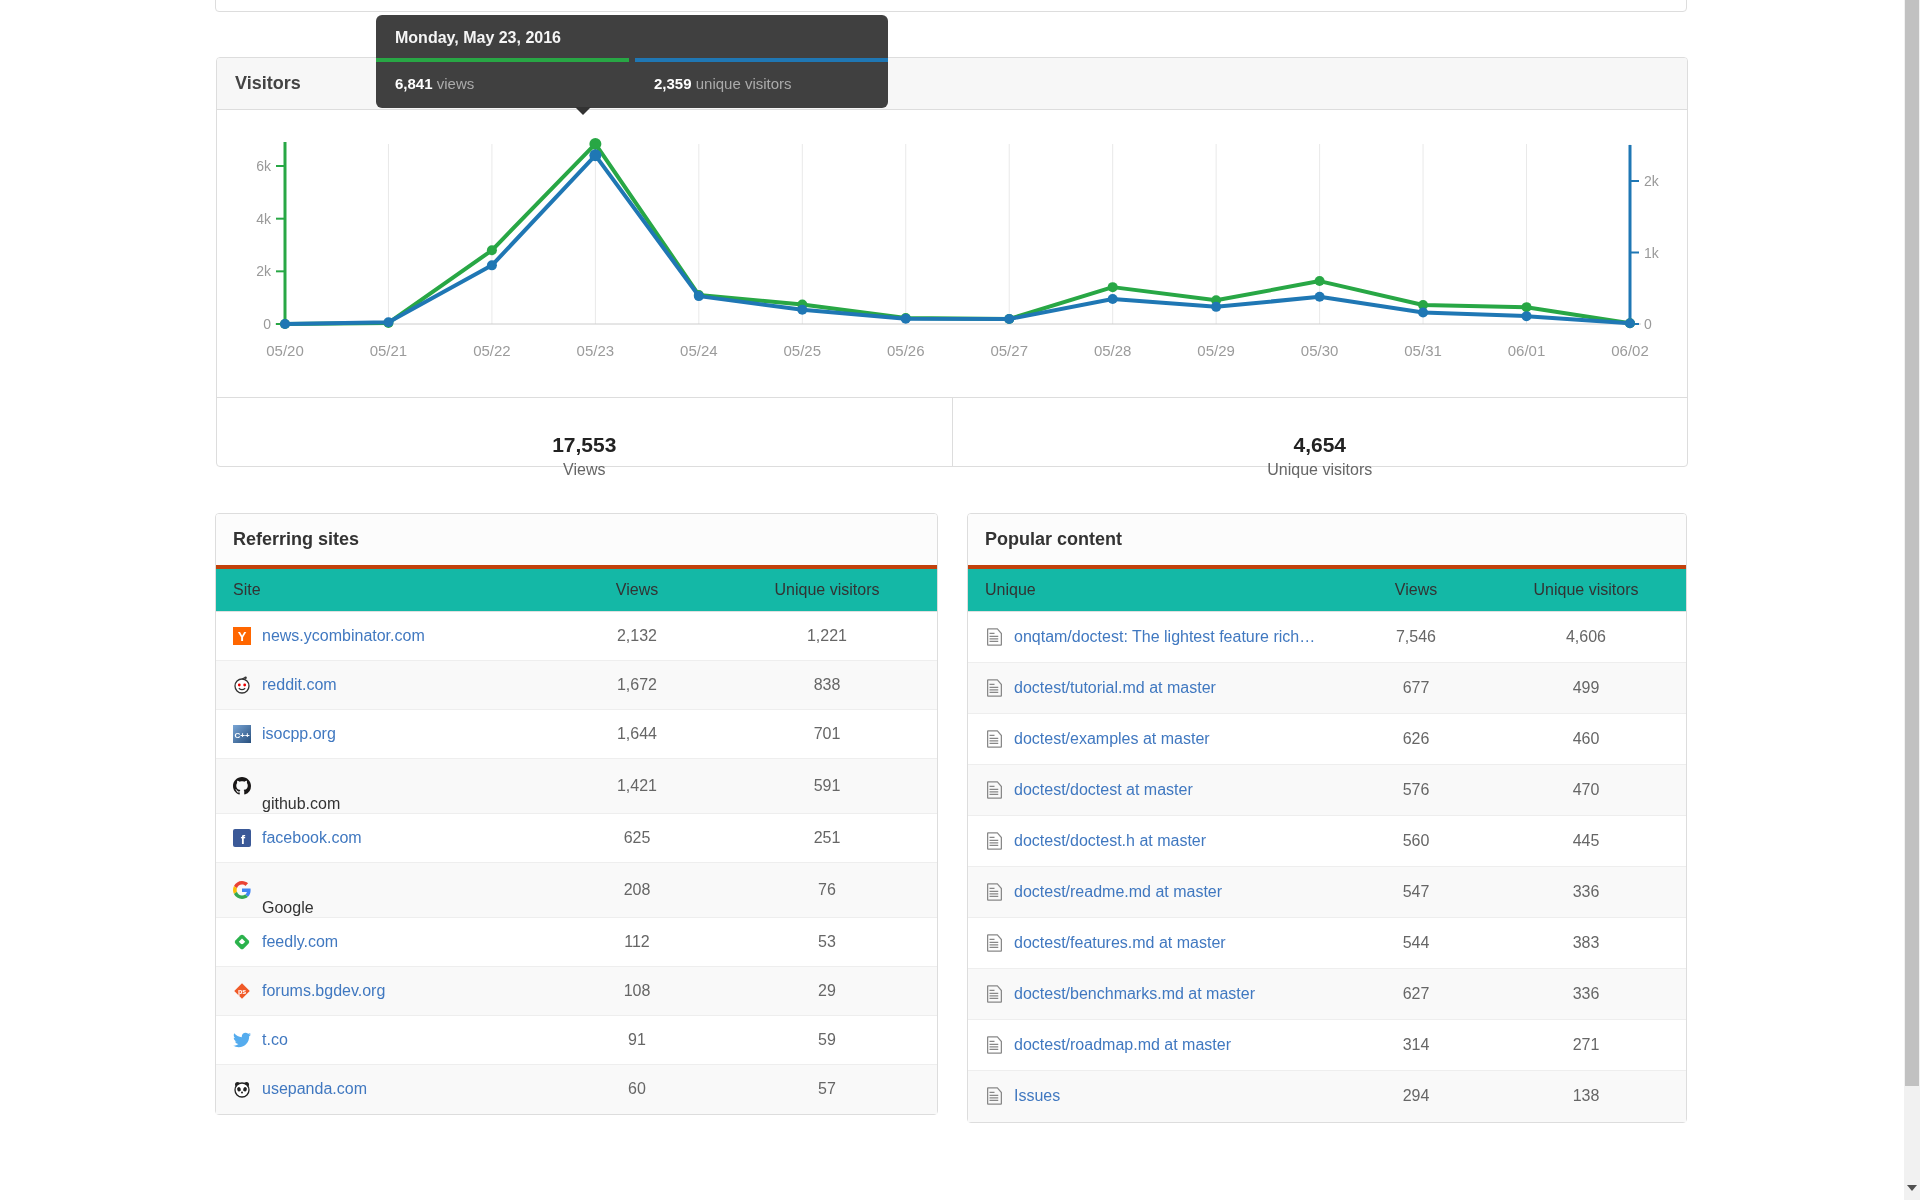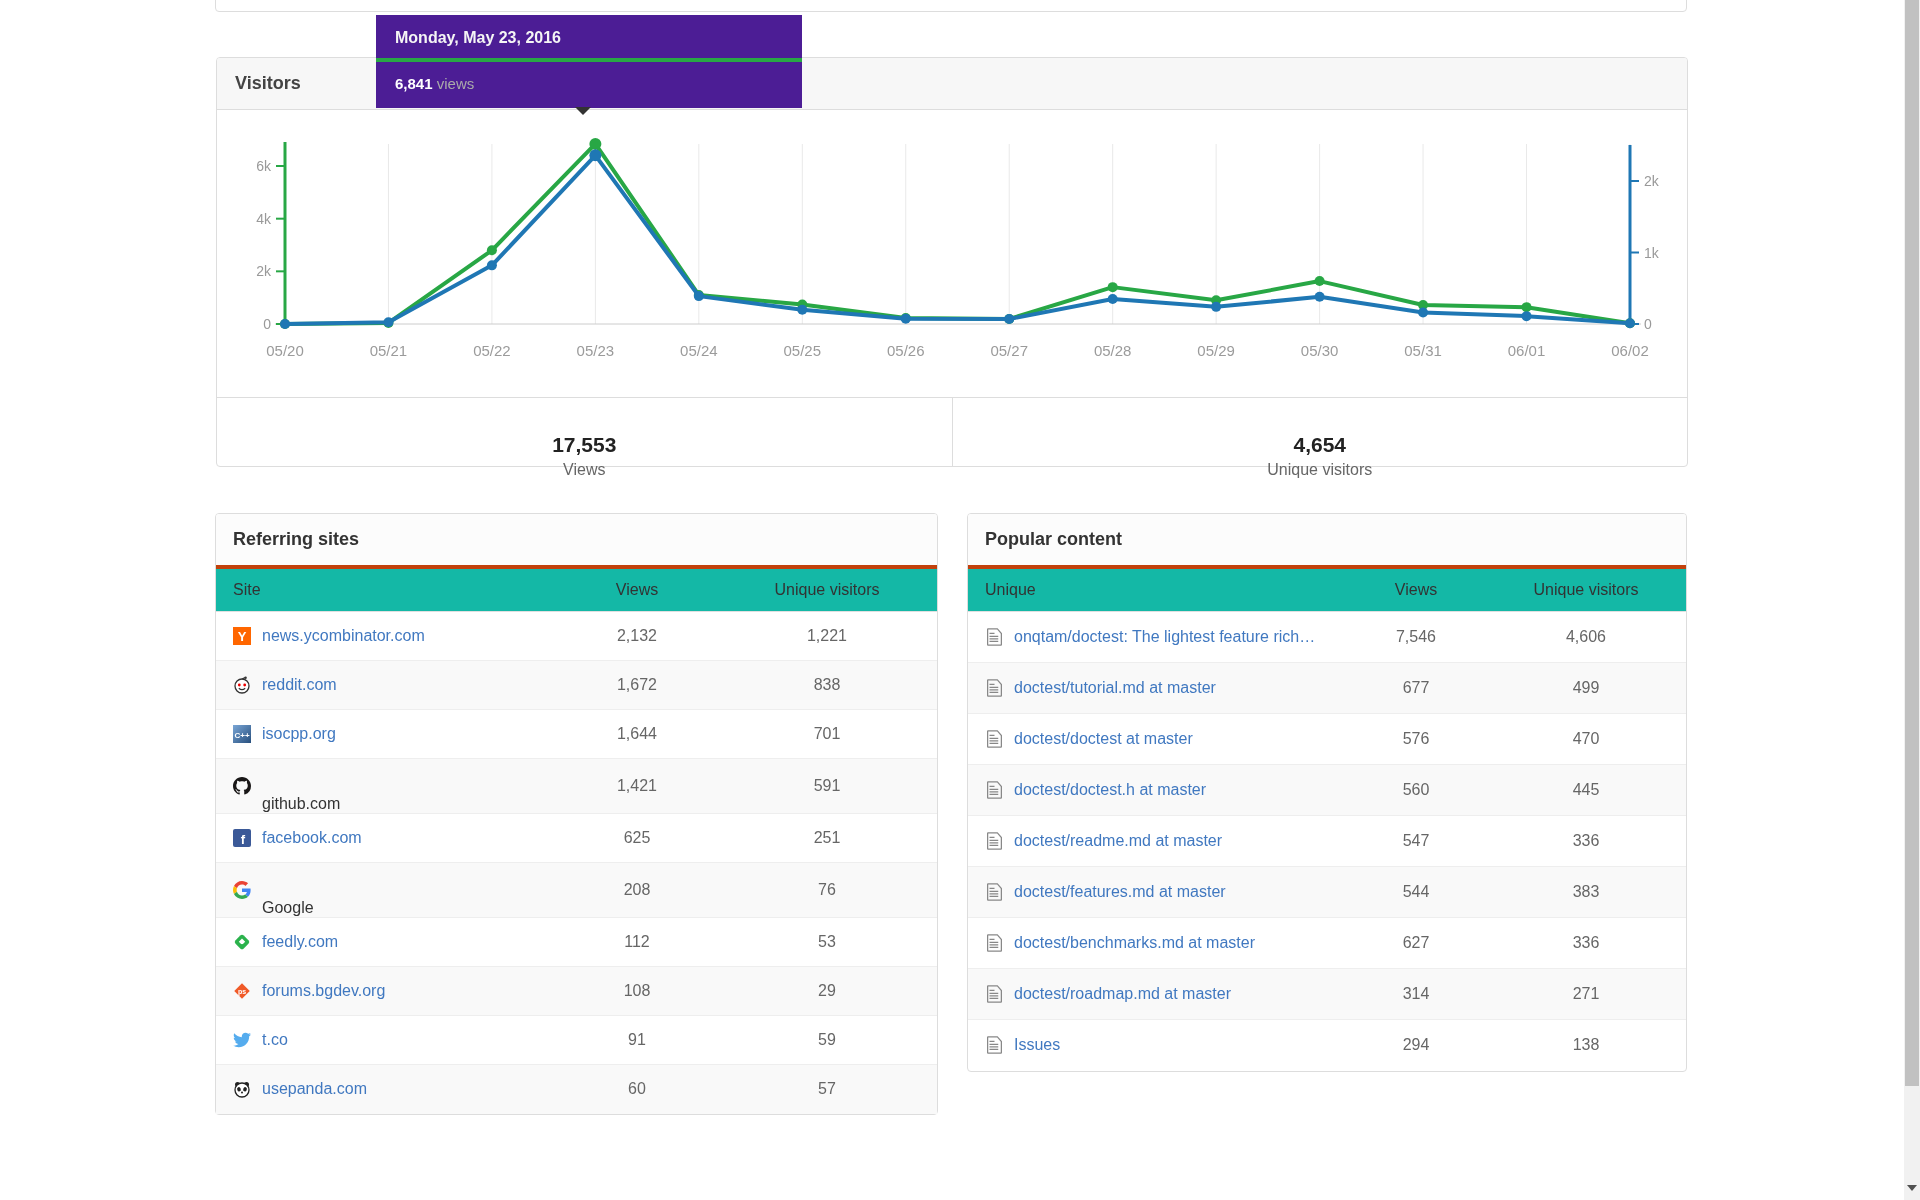--- a/index.html
+++ b/index.html
@@ -18,22 +18,22 @@
                   font-size:18px; font-weight:bold; color:#444; border-radius:3px 3px 0 0; }
   #chart-wrap { position:absolute; left:0; top:58px; width:1470px; height:283px; }
   #summary-row { position:absolute; left:0; bottom:0; width:1470px; height:69px;
                  border-top:1px solid #ddd; display:flex; }
   .summary-cell { flex:1; text-align:center; padding-top:11px; }
   .summary-cell + .summary-cell { border-left:1px solid #ddd; }
   .summary-num { font-size:21px; font-weight:bold; color:#222;margin-top:24px; }
   .summary-lbl { font-size:16px; color:#666; margin-top:4px; }
 
   
-  #tooltip { position:absolute; left:376px; top:15px; width:426px; background:#4c1d95;
-             border-radius:0; z-index:20; color:#fff; }
+  #tooltip { position:absolute; left:376px; top:15px; width:512px; background:#404040;
+             border-radius:6px; z-index:20; color:#fff; }
   #tooltip .tt-date { padding:14px 19px 11px; font-size:16px; font-weight:bold; color:#f5f5f5; }
   .tt-cols { display:flex; gap:6px; }
   .tt-col { flex:1; }
   .tt-bar { height:4px; }
   .tt-val { padding:13px 19px 16px; font-size:15px; color:#aaa; }
   .tt-val b { color:#fff; font-weight:bold; }
   #tt-caret { position:absolute; left:199px; bottom:-15px; width:0; height:0;
               border:8px solid transparent; border-top-color:#333; }
 
   
@@ -170,20 +170,24 @@
     </div>
   </div>
 
   <div id="tooltip">
     <div class="tt-date">Monday, May 23, 2016</div>
     <div class="tt-cols">
       <div class="tt-col">
         <div class="tt-bar" style="background: rgb(40, 167, 69);"></div>
         <div class="tt-val"><b>6,841</b> <span>views</span></div>
       </div>
+      <div class="tt-col">
+        <div class="tt-bar" style="background: rgb(31, 119, 180);"></div>
+        <div class="tt-val"><b>2,359</b> <span>unique visitors</span></div>
+      </div>
     </div>
     <div id="tt-caret"></div>
   </div>
 
   <div class="panel table-panel" id="referring-panel">
     <div class="table-title">Referring sites</div>
     <table class="data-table">
       <thead>
         <tr>
           <th>Site</th>
@@ -401,20 +405,34 @@
             <td>499</td>
           </tr>
           <tr>
             <td>
               <span class="cell-flex">
                 <span class="favicon">
                   <svg width="15" height="18" viewBox="0 0 12 14">
                     <path fill="#888" d="M6 4.5H2v-1h4v1zM2 7h7V6H2v1zm0 2h7V8H2v1zm0 2h7v-1H2v1zm10-7.1V13c0 .55-.45 1-1 1H1c-.55 0-1-.45-1-1V1C0 .45.45 0 1 0h7.5L12 3.9zM11 4.4L8.1 1H1v12h10V4.4z"></path>
                   </svg>
                 </span>
+                <a href="#" class="site-link">doctest/examples at master</a>
+              </span>
+            </td>
+            <td>626</td>
+            <td>460</td>
+          </tr>
+          <tr>
+            <td>
+              <span class="cell-flex">
+                <span class="favicon">
+                  <svg width="15" height="18" viewBox="0 0 12 14">
+                    <path fill="#888" d="M6 4.5H2v-1h4v1zM2 7h7V6H2v1zm0 2h7V8H2v1zm0 2h7v-1H2v1zm10-7.1V13c0 .55-.45 1-1 1H1c-.55 0-1-.45-1-1V1C0 .45.45 0 1 0h7.5L12 3.9zM11 4.4L8.1 1H1v12h10V4.4z"></path>
+                  </svg>
+                </span>
                 <a href="#" class="site-link">doctest/doctest at master</a>
               </span>
             </td>
             <td>576</td>
             <td>470</td>
           </tr>
           <tr>
             <td>
               <span class="cell-flex">
                 <span class="favicon">

